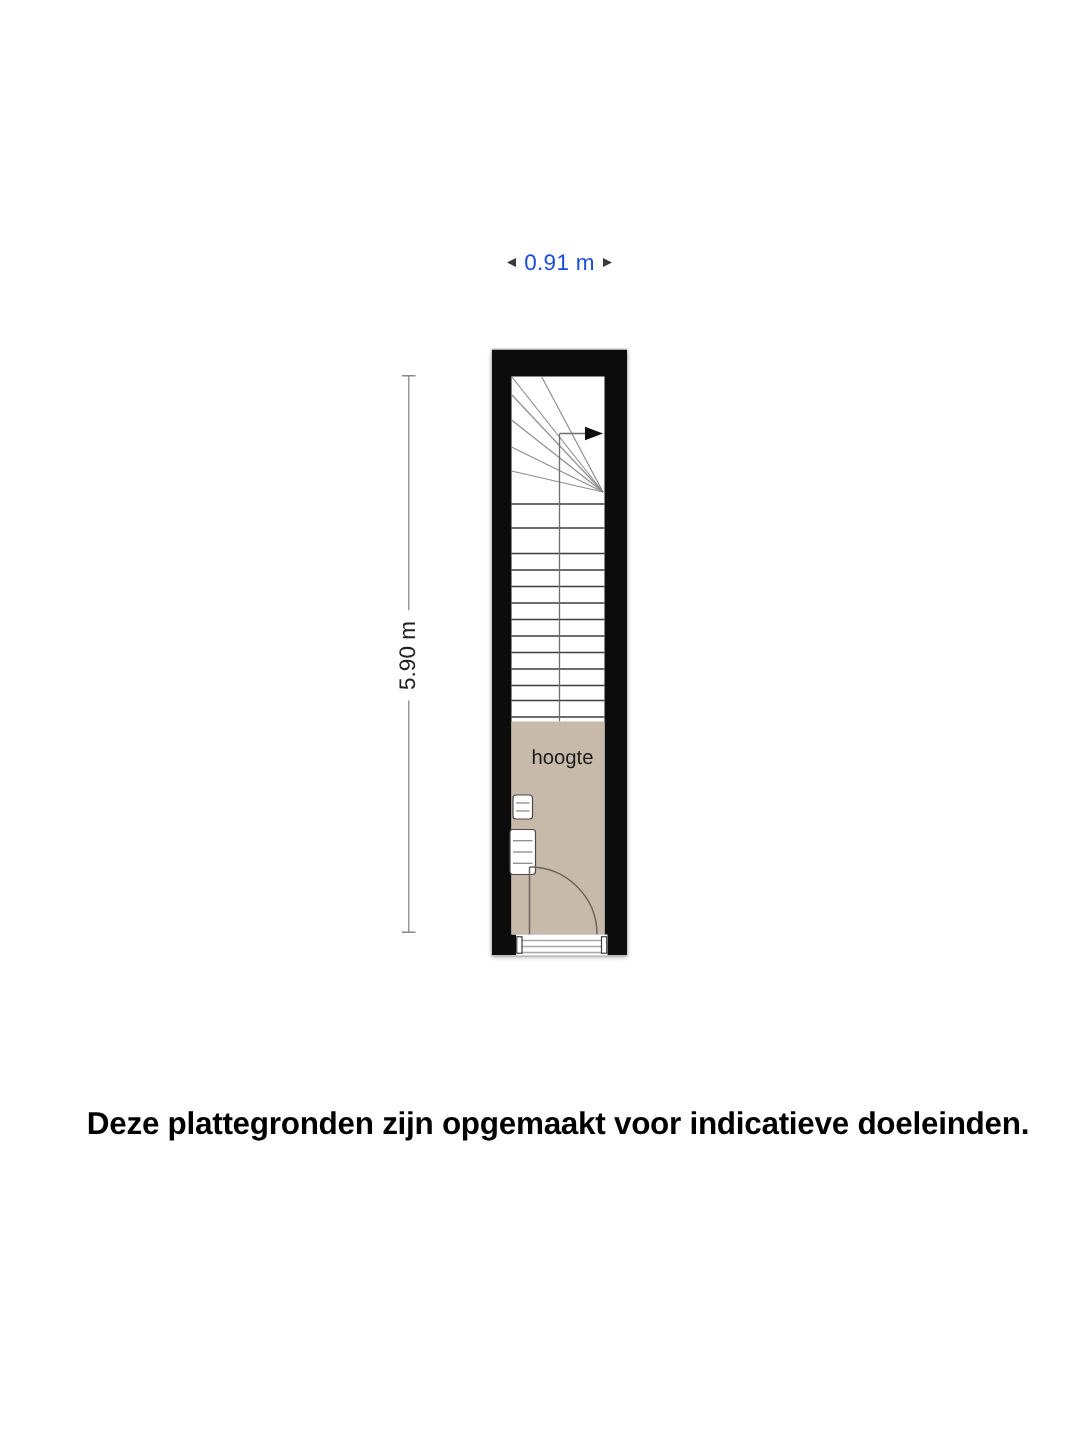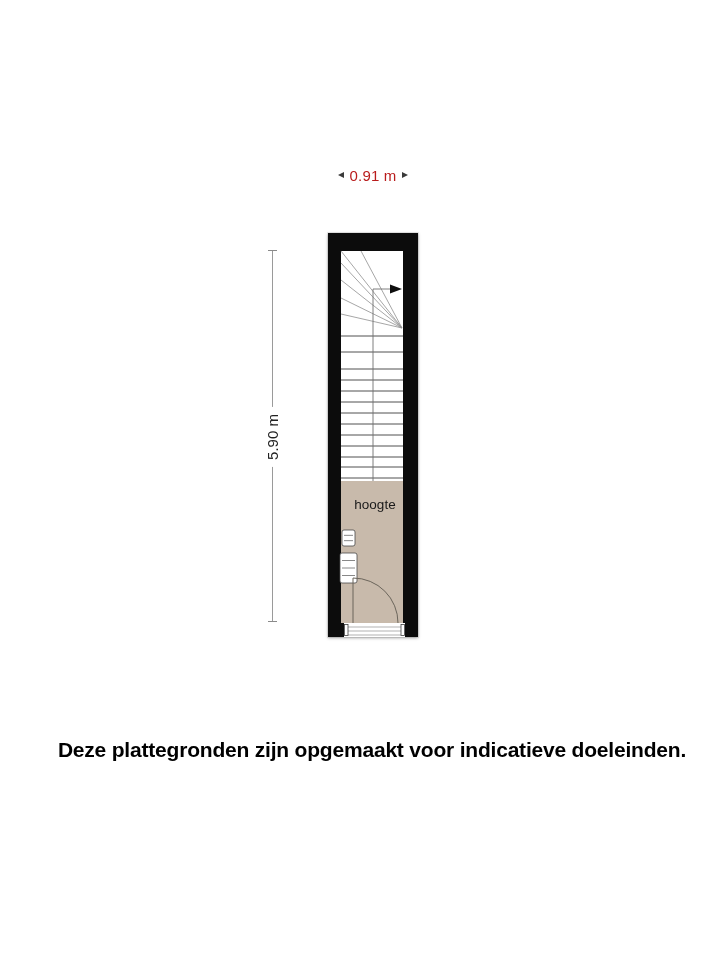--- a/index.html
+++ b/index.html
@@ -2,21 +2,21 @@
 <html><head>
 <meta charset="utf-8">
 <style>
   html,body{margin:0;padding:0;background:#fff;}
   #frame{position:relative;width:720px;height:960px;background:#ffffff;overflow:hidden;
          font-family:"Liberation Sans",sans-serif;}
 
   
   .dim-top{position:absolute;left:300px;top:165px;width:146px;height:20px;
            display:flex;align-items:center;justify-content:center;gap:5px;}
-  .dim-top .dim-text{font-size:15px;color:#b91c1c;letter-spacing:.2px;}
+  .dim-top .dim-text{font-size:15px;color:#1d4ed8;letter-spacing:.2px;}
   .tick{width:0;height:0;border-top:3.5px solid transparent;border-bottom:3.5px solid transparent;}
   .tick-left{border-right:6px solid #3a3a3a;}
   .tick-right{border-left:6px solid #3a3a3a;}
 
   
   .dim-vline{position:absolute;left:272px;top:250px;width:1px;height:372px;background:#9a9a9a;}
   .dim-vtick{position:absolute;left:268px;width:9px;height:1px;background:#8a8a8a;}
   .dim-vtick.top{top:250px;}
   .dim-vtick.bottom{top:621px;}
   .dim-left-label{position:absolute;left:272px;top:437px;transform:translate(-50%,-50%) rotate(-90deg);

